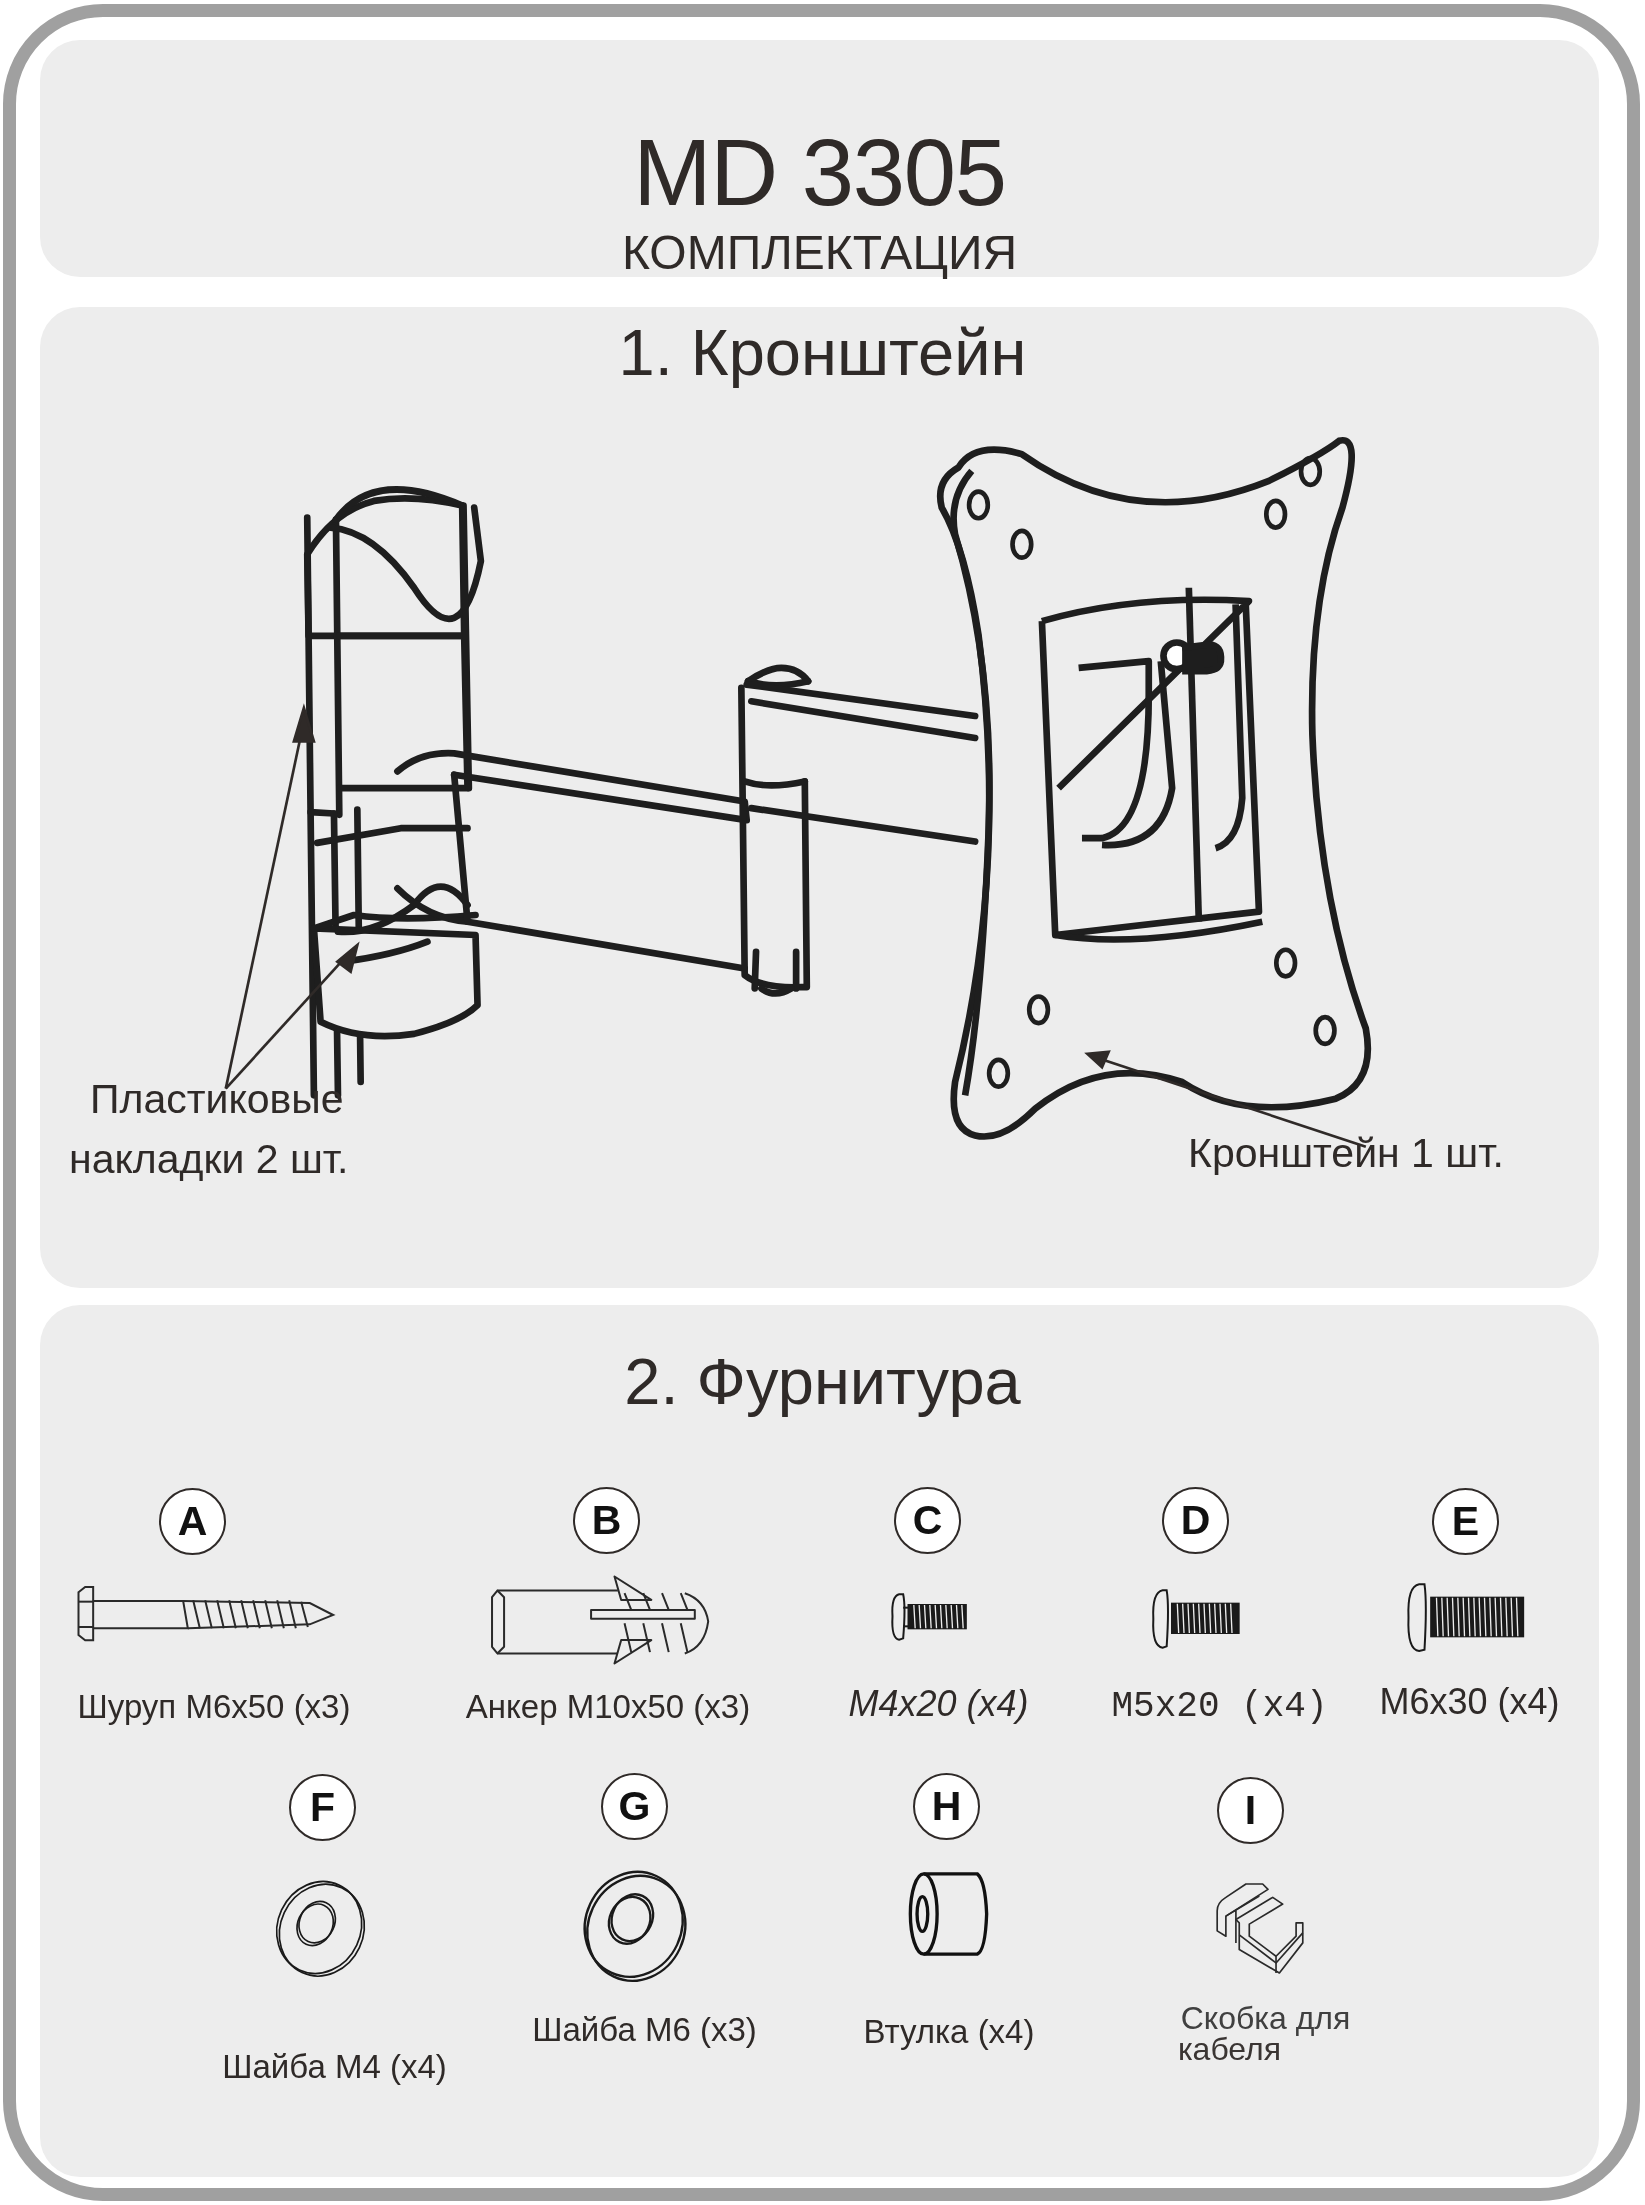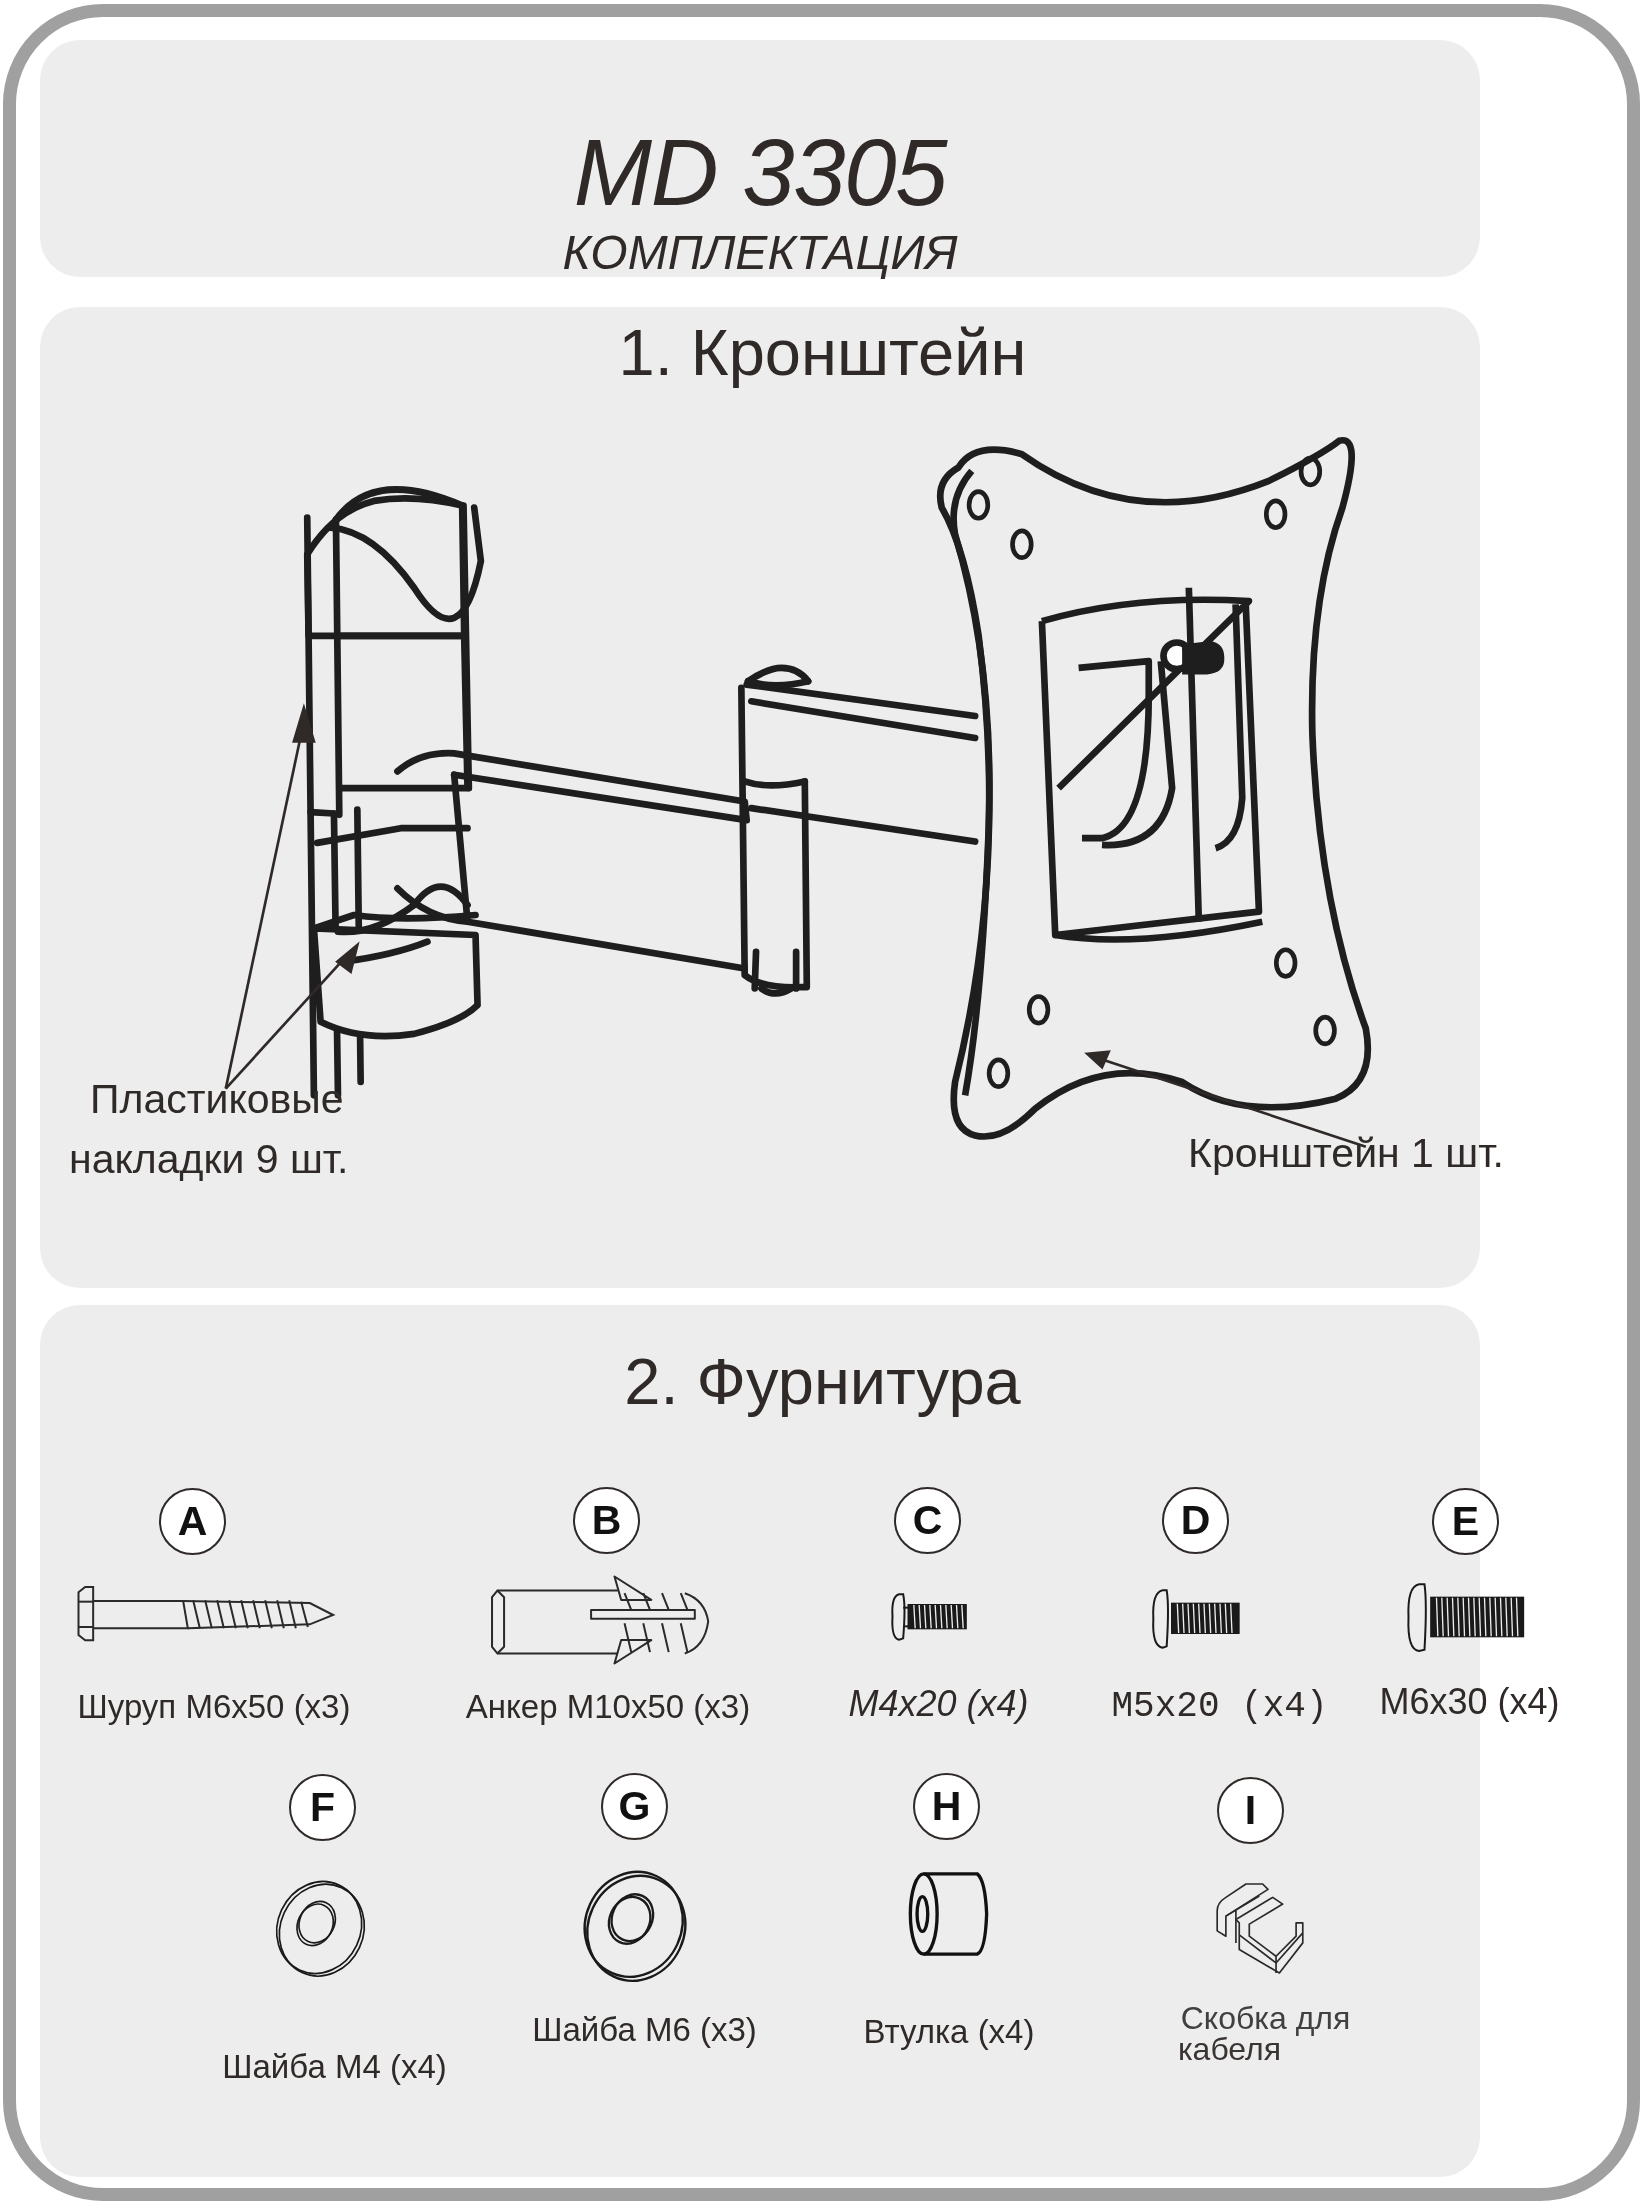--- a/index.html
+++ b/index.html
@@ -1,18 +1,18 @@
 <!DOCTYPE html>
 <html style="font-size:10.7px"><head>
 <meta charset="utf-8">
 <style>
   html, body { margin:0; padding:0; background:#ffffff; }
   body { width:1645px; height:2205px; position:relative; overflow:hidden; font-family:"Liberation Sans", sans-serif; color:#2f2a28; }
   .frame { position:absolute; left:2.7px; top:4px; width:1637px; height:2197px; box-sizing:border-box; border:13.4px solid #a0a0a0; border-radius:100px; background:#fff; }
-  .panel { position:absolute; left:40px; width:1440px; background:#ededed; border-radius:40px;font-style:italic; }
+  .panel { position:absolute; left:40px; width:1559px; background:#ededed; border-radius:40px; }
   #p-header { top:40px; height:237px; }
   #p-bracket { top:307px; height:981px; }
   #p-hw { top:1305px; height:872px; }
   .title-main { position:absolute; left:0; width:100%; top:86px; text-align:center; font-size:94px; line-height:94px; letter-spacing:-1.3px; }
   .title-sub { position:absolute; left:0; width:100%; top:189px; text-align:center; font-size:48px; line-height:48px; }
   .sec-title { position:absolute; left:0; width:1645px; text-align:center; font-size:65px; line-height:67px; }
   .lbl { position:absolute; font-size:41px; line-height:47px; white-space:nowrap; }
   .hw-lbl { position:absolute; font-size:33px; line-height:36px; text-align:center; white-space:nowrap; }
   .badge { position:absolute; width:67px; height:67px; border:2.7px solid #2f2a28; border-radius:50%; background:#fff; box-sizing:border-box; display:flex; align-items:center; justify-content:center; font-weight:bold; font-size:41px; color:#111; }
   .ill { position:absolute; overflow:visible; }
@@ -101,21 +101,21 @@
     <path d="M1770 970 L1810 965 Q1830 965 1828 990 Q1826 1005 1800 1005 L1770 1005" fill="#1e1e1e"></path>
   </g>
 
   <g stroke="#2f2a28" stroke-width="4" fill="#2f2a28">
     <line x1="2045" y1="1717" x2="1640" y2="1583"></line>
     <polygon points="1628,1578 1660,1575 1650,1598"></polygon>
   </g>
 </svg>
 
 <div class="lbl" style="left:90px;top:1076px;">Пластиковые</div>
-<div class="lbl" style="left:69px;top:1136px;">накладки 9 шт.</div>
+<div class="lbl" style="left:69px;top:1136px;">накладки 2 шт.</div>
 <div class="lbl" style="left:1188px;top:1130px;">Кронштейн 1 шт.</div>
 
 <div class="panel" id="p-hw"></div>
 <div class="sec-title" style="top:1348px;">2. Фурнитура</div>
 
 <div class="badge" style="left:159px;top:1488px;">A</div>
 <div class="badge" style="left:573px;top:1487px;">B</div>
 <div class="badge" style="left:894px;top:1487px;">C</div>
 <div class="badge" style="left:1162px;top:1487px;">D</div>
 <div class="badge" style="left:1432px;top:1488px;">E</div>

